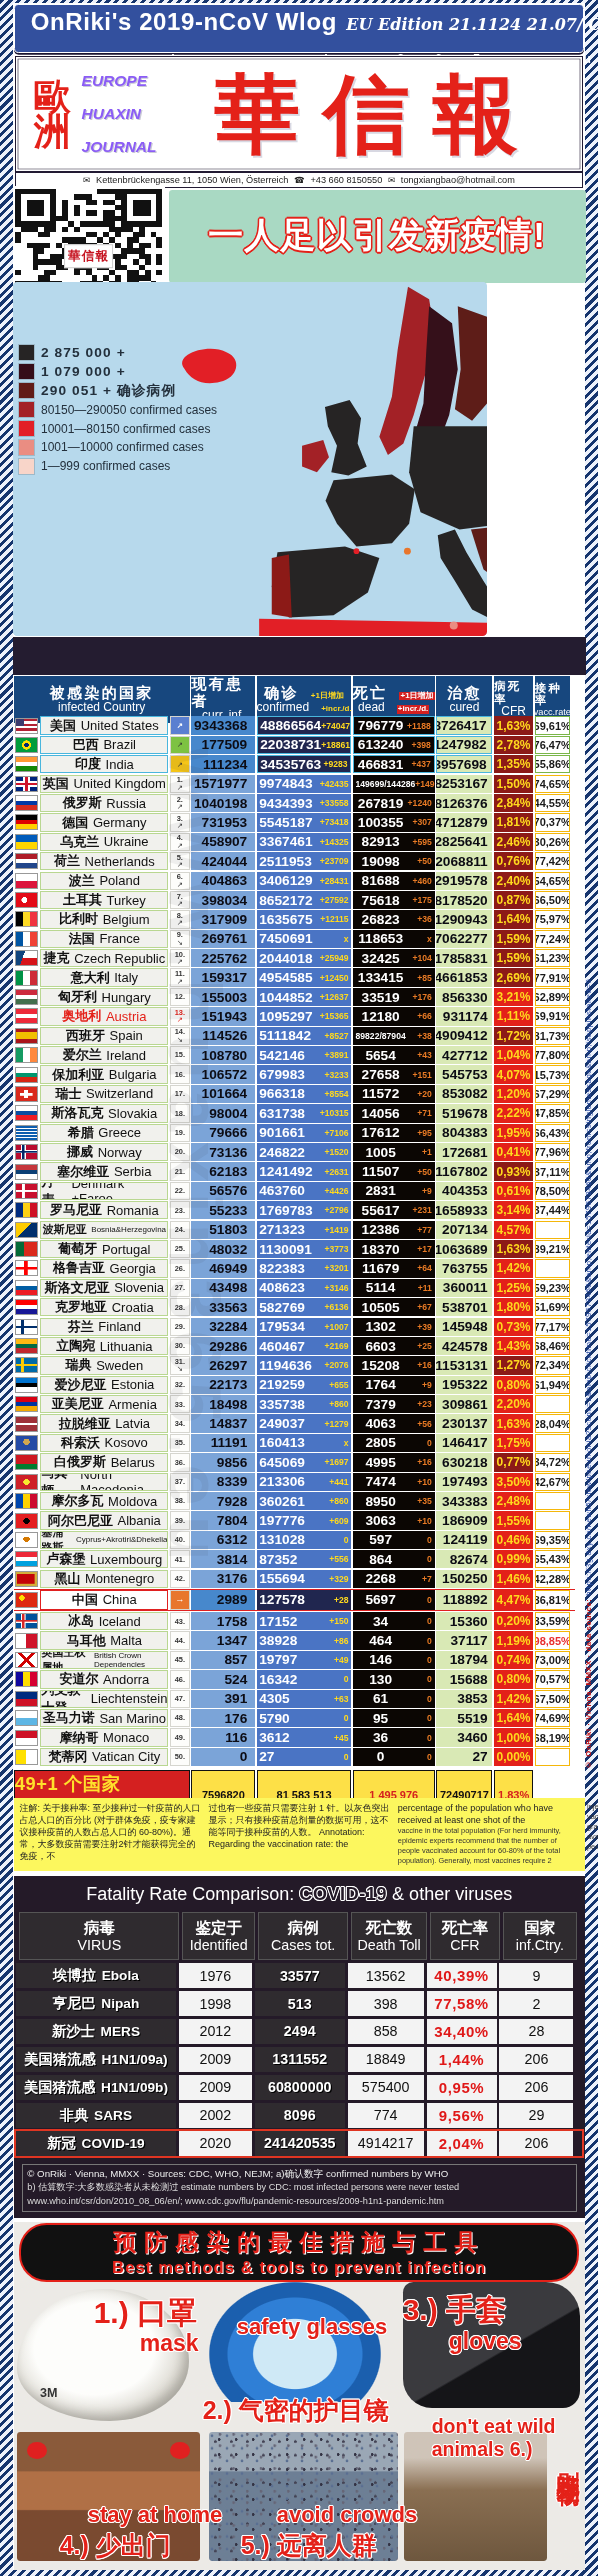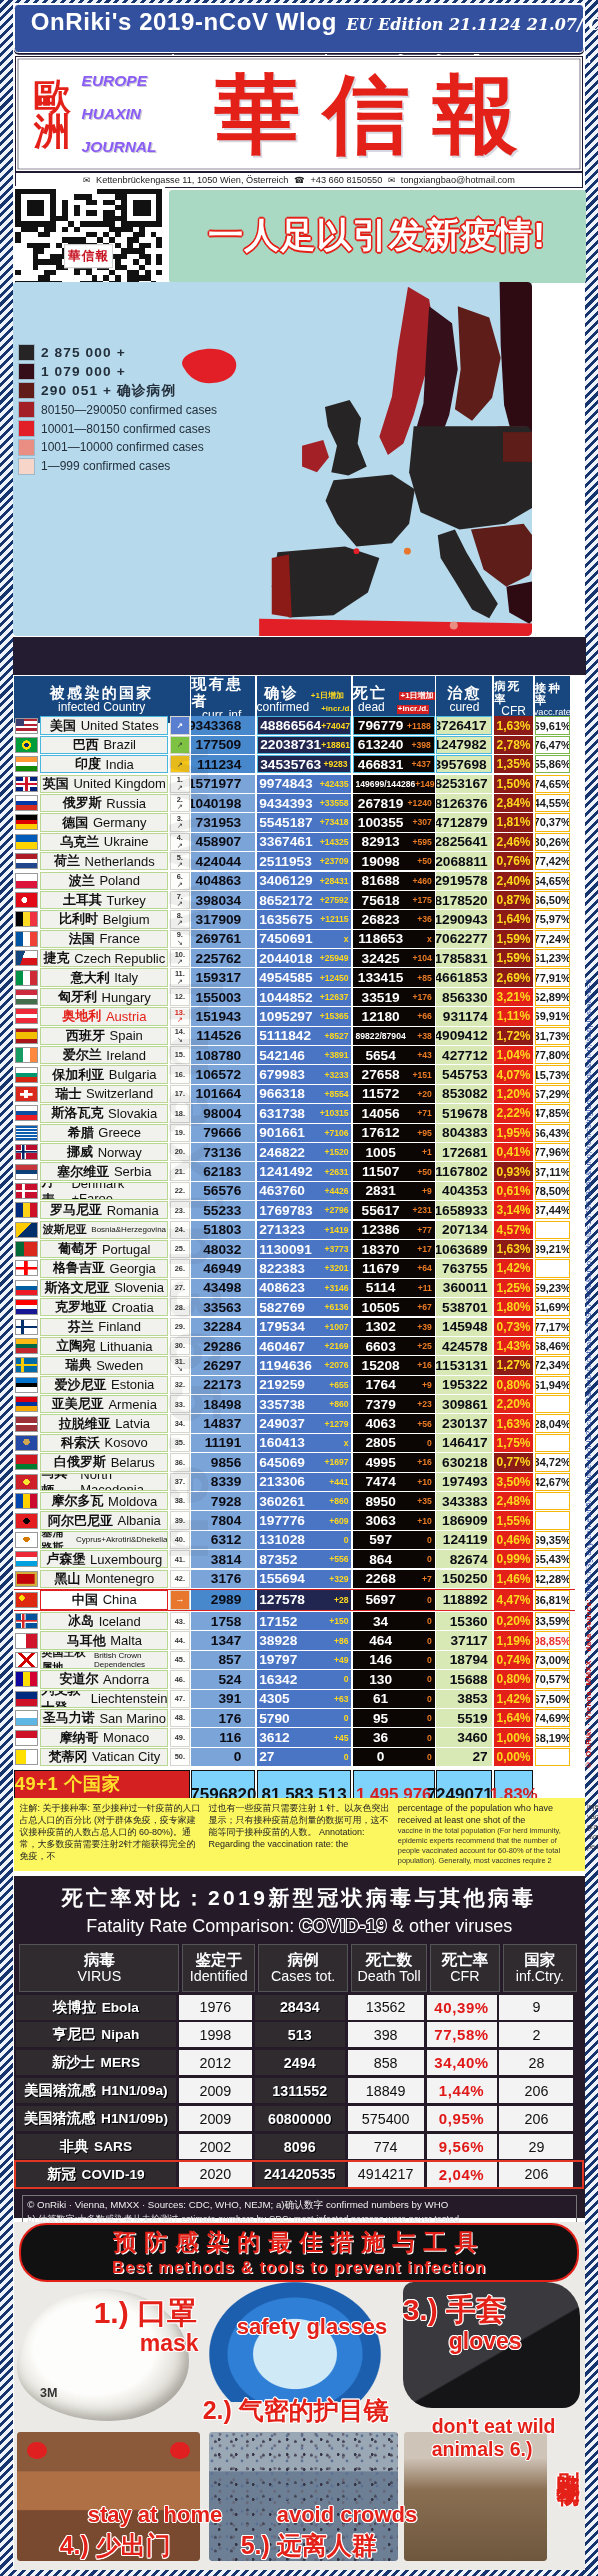--- a/index.html
+++ b/index.html
@@ -37,21 +37,21 @@
   .slogan2 .red{color:#e42119;}
   .slogan2 .dark{color:#1c1c34;}
   .slogan2 span{text-shadow:-1.7px 0 0 #fff,1.7px 0 0 #fff,0 -1.7px 0 #fff,0 1.7px 0 #fff,-1.1px -1.1px 0 #fff,1.1px 1.1px 0 #fff,-1.1px 1.1px 0 #fff,1.1px -1.1px 0 #fff;}
   
   .qr{position:absolute;top:183px;left:0px;width:152px;height:140px;background:#fff;padding:2.3px;box-sizing:border-box;}
   .qr-grid{position:relative;width:100%;height:100%;display:grid;grid-template-columns:repeat(25,1fr);grid-template-rows:repeat(25,1fr);}
   .qr-grid .m{background:#111;}
   .qr-label{position:absolute;left:50%;top:50%;transform:translate(-50%,-50%);background:#fff;border:0.6px solid #ccc;
     color:#c61320;font-family:"DejaVu Serif",serif;font-weight:bold;font-size:12.6px;padding:2.3px 3.4px;letter-spacing:1.1px;}
   
-  .map{position:absolute;top:279px;left:0;width:519px;height:354px;background:#b7d9ec;border-radius:4.6px;overflow:hidden;}
+  .map{position:absolute;top:279px;left:0;width:474px;height:354px;background:#b7d9ec;border-radius:4.6px;overflow:hidden;}
   .legend{position:absolute;left:5.7px;top:62px;display:flex;flex-direction:column;gap:1.7px;z-index:5;}
   .legend-item{display:flex;align-items:center;gap:5.7px;}
   .legend-item .sw{width:15px;height:15px;border:0.6px solid #9db9c9;}
   .legend-item .lb{font-size:12px;color:#23303c;}
   .legend-item.b .lb{font-size:13.7px;font-weight:bold;letter-spacing:1.1px;}
   
   .tabletitle{position:absolute;top:634px;left:0;width:573px;height:38px;background:#241c30;
     display:flex;align-items:center;justify-content:center;white-space:nowrap;}
   .tabletitle span{font-size:27px;font-weight:bold;}
   .ow{text-shadow:-1.7px 0 0 #fff,1.7px 0 0 #fff,0 -1.7px 0 #fff,0 1.7px 0 #fff,-1.1px -1.1px 0 #fff,1.1px 1.1px 0 #fff,-1.1px 1.1px 0 #fff,1.1px -1.1px 0 #fff;}
@@ -76,21 +76,21 @@
   .c-flag{justify-content:center;}
   .flag{width:23px;height:16px;border:0.6px solid #999;box-sizing:border-box;background:#ccc;}
   .c-name{background:#f1f1ed;border:1.1px solid #b9d791;justify-content:center;gap:4.6px;box-sizing:border-box;}
   .c-name .cn{font-size:13px;font-weight:bold;color:#111;font-family:Liberation Serif, serif;}
   .c-name .en{font-size:13px;color:#111;}
   .ensm .c-name .cn{font-size:11px;}
   .ensm .c-name .en{font-size:8px;}
   .c-rank{background:#fdfdfb;border:0.6px solid #d6d6cf;justify-content:center;flex-direction:column;line-height:1;box-sizing:border-box;}
   .c-rank .rank{font-size:7.4px;color:#333;font-weight:bold;}
   .c-rank .trend{font-size:7.4px;color:#333;}
-  .c-curr{background:#7ba4d8;justify-content:flex-end;padding-right:14px;font-size:13.7px;font-weight:bold;color:#0c0c14;box-sizing:border-box;}
+  .c-curr{background:#7ba4d8;justify-content:flex-end;padding-right:8px;font-size:13.7px;font-weight:bold;color:#0c0c14;box-sizing:border-box;}
   .c-conf{background:#4a74c4;box-sizing:border-box;padding:0 2.3px;}
   .c-conf .v{flex:1;text-align:left;font-size:13.7px;font-weight:bold;color:#fff;}
   .c-conf .inc{width:32px;text-align:right;font-size:8.6px;font-weight:bold;color:#ffd91e;}
   .c-dead{background:#0b0603;box-sizing:border-box;padding:0 2.9px;}
   .c-dead .v{flex:1;text-align:center;font-size:13.7px;font-weight:bold;color:#fff;}
   .c-dead .inc{width:26px;text-align:right;font-size:8.6px;font-weight:bold;color:#e87a25;}
   .dead-sm .c-dead .v{font-size:8.6px;letter-spacing:0;}
   .c-cured{background:#d9e9b5;justify-content:flex-end;padding-right:4.6px;font-size:13.7px;font-weight:bold;color:#0c0c14;box-sizing:border-box;}
   .c-cfr{background:#e32119;justify-content:center;font-size:12px;font-weight:bold;color:#ffd91e;}
   .cfr-dark .c-cfr{background:#8c1a17;}
@@ -109,21 +109,21 @@
   .name-red .c-rank .rank,.name-red .c-rank .trend{color:#e42119;}
   .china{border-top:1.7px solid #e02020;border-bottom:1.7px solid #e02020;height:22px;box-sizing:border-box;}
   .china .c-name{background:#fff;border-color:#e02020;}
   .china .c-rank{background:#e8762c;} .china .c-rank .trend{color:#fff;font-weight:bold;font-size:9.2px;}
   .china .c-curr{background:#4788cc;}
   .china .c-conf{background:#20264f;}
   
   .totalrow{position:absolute;top:1767px;left:1.1px;display:grid;grid-template-columns:176px 64px 94px 82px 56px 39px;column-gap:1.7px;height:24px;}
   .totalrow>div{display:flex;align-items:center;justify-content:center;box-sizing:border-box;border:1.1px solid #111;}
   .tl{background:#d42020;color:#ffe12b;font-size:18.3px;font-weight:bold;letter-spacing:0.6px;}
-  .ty{background:#7dd3fc;color:#111;font-size:17px;font-weight:bold;}
+  .ty{background:#fde047;color:#111;font-size:11px;font-weight:bold;}
   .ty.redtx{color:#d42020;}
   
   .annotation{position:absolute;top:1795px;left:1.1px;width:571px;height:73px;background:#fcf75e;
     column-count:3;column-gap:8px;padding:3.4px 5.7px;box-sizing:border-box;}
   .annotation p{margin:0;font-size:9px;line-height:1.35;color:#222;}
   .annotation p.en{font-size:7.4px;color:#333;}
   
   .virus{position:absolute;top:1873px;left:1.1px;width:571px;height:342px;background:#241a28;color:#fff;box-sizing:border-box;padding:4.6px 2.3px;}
   .v-title{text-align:center;font-size:21px;font-weight:bold;letter-spacing:3.4px;margin-top:3.4px;}
   .v-sub{text-align:center;font-size:18px;margin-top:3.4px;}
@@ -2346,21 +2346,20 @@
     </aside>
     <div class="watermark">www.huaxin365.eu</div>
 
     <section class="annotation">
       <p>注解: 关于接种率: 至少接种过一针疫苗的人口占总人口的百分比 (对于群体免疫，疫专家建议接种疫苗的人数占总人口的 60-80%)。通常，大多数疫苗需要注射2针才能获得完全的免疫，不</p>
       <p>过也有一些疫苗只需要注射 1 针。以灰色突出显示；只有接种疫苗总剂量的数据可用，这不能等同于接种疫苗的人数。 Annotation: Regarding the vaccination rate: the percentage of the population who have received at least one shot of the</p>
       <p class="en">vaccine in the total population (For herd immunity, epidemic experts recommend that the number of people vaccinated account for 60-80% of the total population). Generally, most vaccines require 2 injections to get full immunity, but there are also some vaccines that only require 1 injection. Highlighted in gray: Only data on the total dose of vaccination is available, which cannot be equated to the number of people vaccinated.</p>
     </section>
 
     <section class="virus">
-      <div class="v-title">死亡率对比：2019新型冠状病毒与其他病毒</div>
       <div class="v-sub">
         <span>Fatality Rate Comparison: </span><span class="covid">COVID-19</span><span> &amp; other viruses</span>
       </div>
       <div class="v-grid">
         <div class="vh">
             <span class="cn">病毒</span>
             <span class="en">VIRUS</span>
           </div>
         <div class="vh">
             <span class="cn">鉴定于</span>
@@ -2384,21 +2383,21 @@
           </div>
       </div>
       <div class="v-rows">
 
       <div class="vr">
             <div class="vc-name">
               <span class="cn">埃博拉</span>
               <span class="en">Ebola</span>
             </div>
             <div class="vc-id">1976</div>
-            <div class="vc-cases">28434</div>
+            <div class="vc-cases">33577</div>
             <div class="vc-deaths">13562</div>
             <div class="vc-cfr">40,39%</div>
             <div class="vc-ctry">9</div>
           </div>
           <div class="vr">
             <div class="vc-name">
               <span class="cn">亨尼巴</span>
               <span class="en">Nipah</span>
             </div>
             <div class="vc-id">1998</div>

